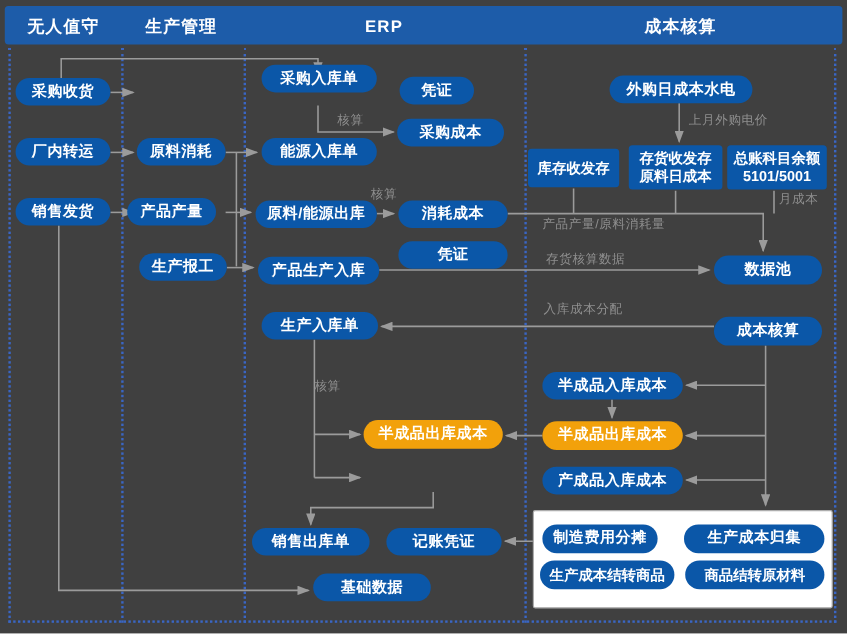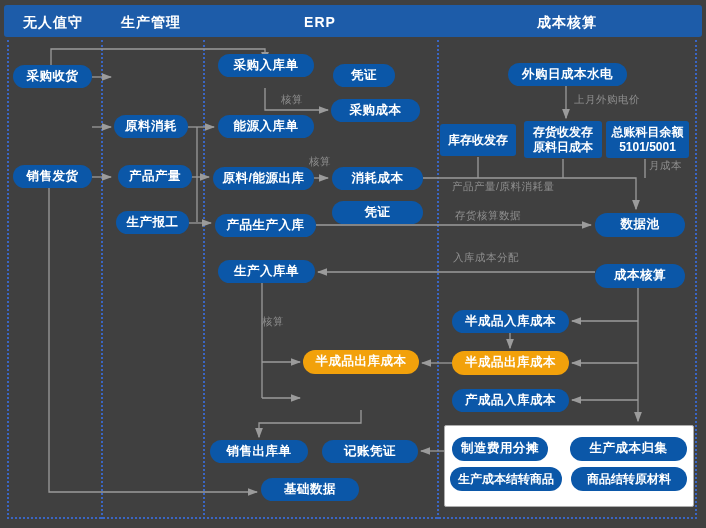--- a/index.html
+++ b/index.html
@@ -82,24 +82,25 @@
       <path d="M361 410 V423 H259 V437" marker-end="url(#arr)"></path>
       <path d="M444 451 H421" marker-end="url(#arr)"></path>
       <path d="M49 188 V492 H257" marker-end="url(#arr)"></path>
       <path d="M566 86 V118" marker-end="url(#arr)"></path>
     </g>
   </svg>
 
   <div class="groupbox" style="left:444px;top:425px;width:248px;height:80px"></div>
 
   <div class="node pill" style="left:13px;top:65px;width:79px;height:23px">采购收货</div>
+  <div class="node pill" style="left:13px;top:115px;width:79px;height:23px">厂内转运</div>
   <div class="node pill" style="left:13px;top:165px;width:79px;height:23px">销售发货</div>
 
   <div class="node pill" style="left:114px;top:115px;width:74px;height:23px">原料消耗</div>
-  <div class="node pill" style="left:118px;top:165px;width:74px;height:23px">产品产量</div>
+  <div class="node pill" style="left:106px;top:165px;width:74px;height:23px">产品产量</div>
   <div class="node pill" style="left:116px;top:211px;width:73px;height:23px">生产报工</div>
 
   <div class="node pill" style="left:218px;top:54px;width:96px;height:23px">采购入库单</div>
   <div class="node pill" style="left:333px;top:64px;width:62px;height:23px">凭证</div>
   <div class="node pill" style="left:331px;top:99px;width:89px;height:23px">采购成本</div>
   <div class="node pill" style="left:218px;top:115px;width:96px;height:23px">能源入库单</div>
   <div class="node pill" style="left:213px;top:167px;width:101px;height:23px">原料/能源出库</div>
   <div class="node pill" style="left:332px;top:167px;width:91px;height:23px">消耗成本</div>
   <div class="node pill" style="left:332px;top:201px;width:91px;height:23px">凭证</div>
   <div class="node pill" style="left:215px;top:214px;width:101px;height:23px">产品生产入库</div>

